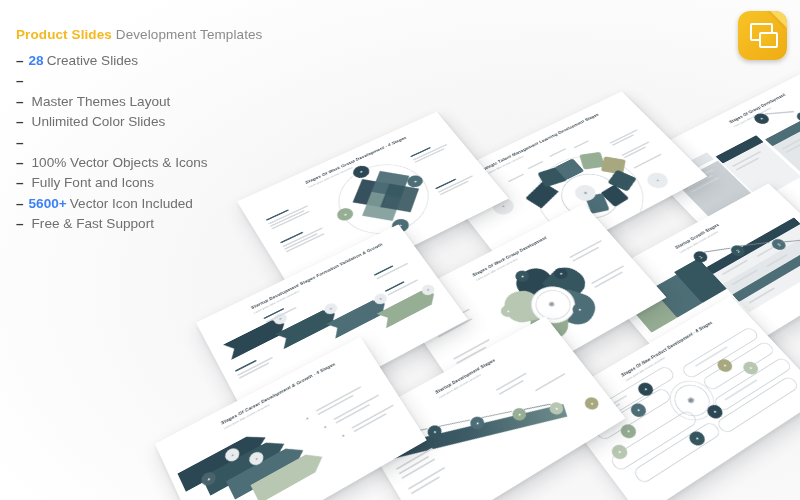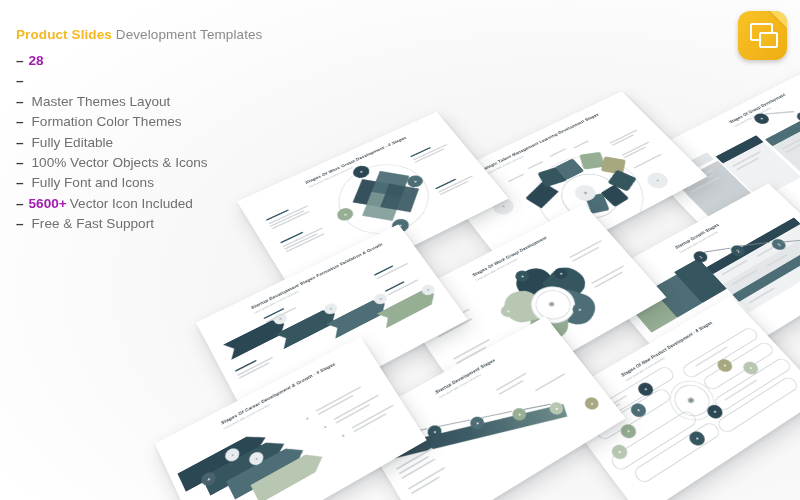--- a/index.html
+++ b/index.html
@@ -28,21 +28,21 @@
   }
   .subtitle{margin-top:11px;font-size:13.5px;color:#8b8b8b;letter-spacing:.1px;}
   .subtitle .brand{color:#f6b820;font-weight:800;}
   .kf{margin-top:21px;font-size:19px;font-weight:800;color:#2f2f2d;letter-spacing:-.2px;}
   .feat-list{list-style:none;margin:9px 0 0 0;padding:0;}
   .feat-list li{
     font-size:13.6px;line-height:20.4px;color:#6f6f6f;white-space:nowrap;
     display:flex;align-items:baseline;
   }
   .dash{color:#3a3a38;font-weight:800;margin-right:5px;}
-  .hl{color:#a21caf;font-weight:800;margin-right:3px;}
+  .hl{color:#3b82f6;font-weight:800;margin-right:3px;}
 
   
   .gs-badge{
     position:absolute;right:13px;top:11px;width:49px;height:49px;z-index:45;
     border-radius:12px;overflow:hidden;
     background:linear-gradient(135deg,#f7c325 0%,#f3b61c 55%,#eead12 100%);
     box-shadow:0 2px 5px rgba(0,0,0,.22);
   }
   .gs-badge .fold{
     position:absolute;right:0;top:0;width:0;height:0;
@@ -128,39 +128,39 @@
 
 <div class="copy">
   <div class="subtitle">
     <span class="brand">Product Slides</span>
     <span>Development Templates</span>
   </div>
   <ul class="feat-list">
     <li>
         <span class="dash">–</span>
         <span class="hl">28</span>
+        <span>Creative Slides</span>
       </li>
     <li>
         <span class="dash">–</span>
         <span class="hl"></span>
       </li>
     <li>
         <span class="dash">–</span>
         <span class="hl"></span>
         <span>Master Themes Layout</span>
       </li>
     <li>
         <span class="dash">–</span>
         <span class="hl"></span>
-        <span>Formation Color Themes</span>
-      </li>
-    <li>
-        <span class="dash">–</span>
-        <span class="hl"></span>
-        <span>Fully Editable</span>
+        <span>Unlimited Color Slides</span>
+      </li>
+    <li>
+        <span class="dash">–</span>
+        <span class="hl"></span>
       </li>
     <li>
         <span class="dash">–</span>
         <span class="hl"></span>
         <span>100% Vector Objects &amp; Icons</span>
       </li>
     <li>
         <span class="dash">–</span>
         <span class="hl"></span>
         <span>Fully Font and Icons</span>

